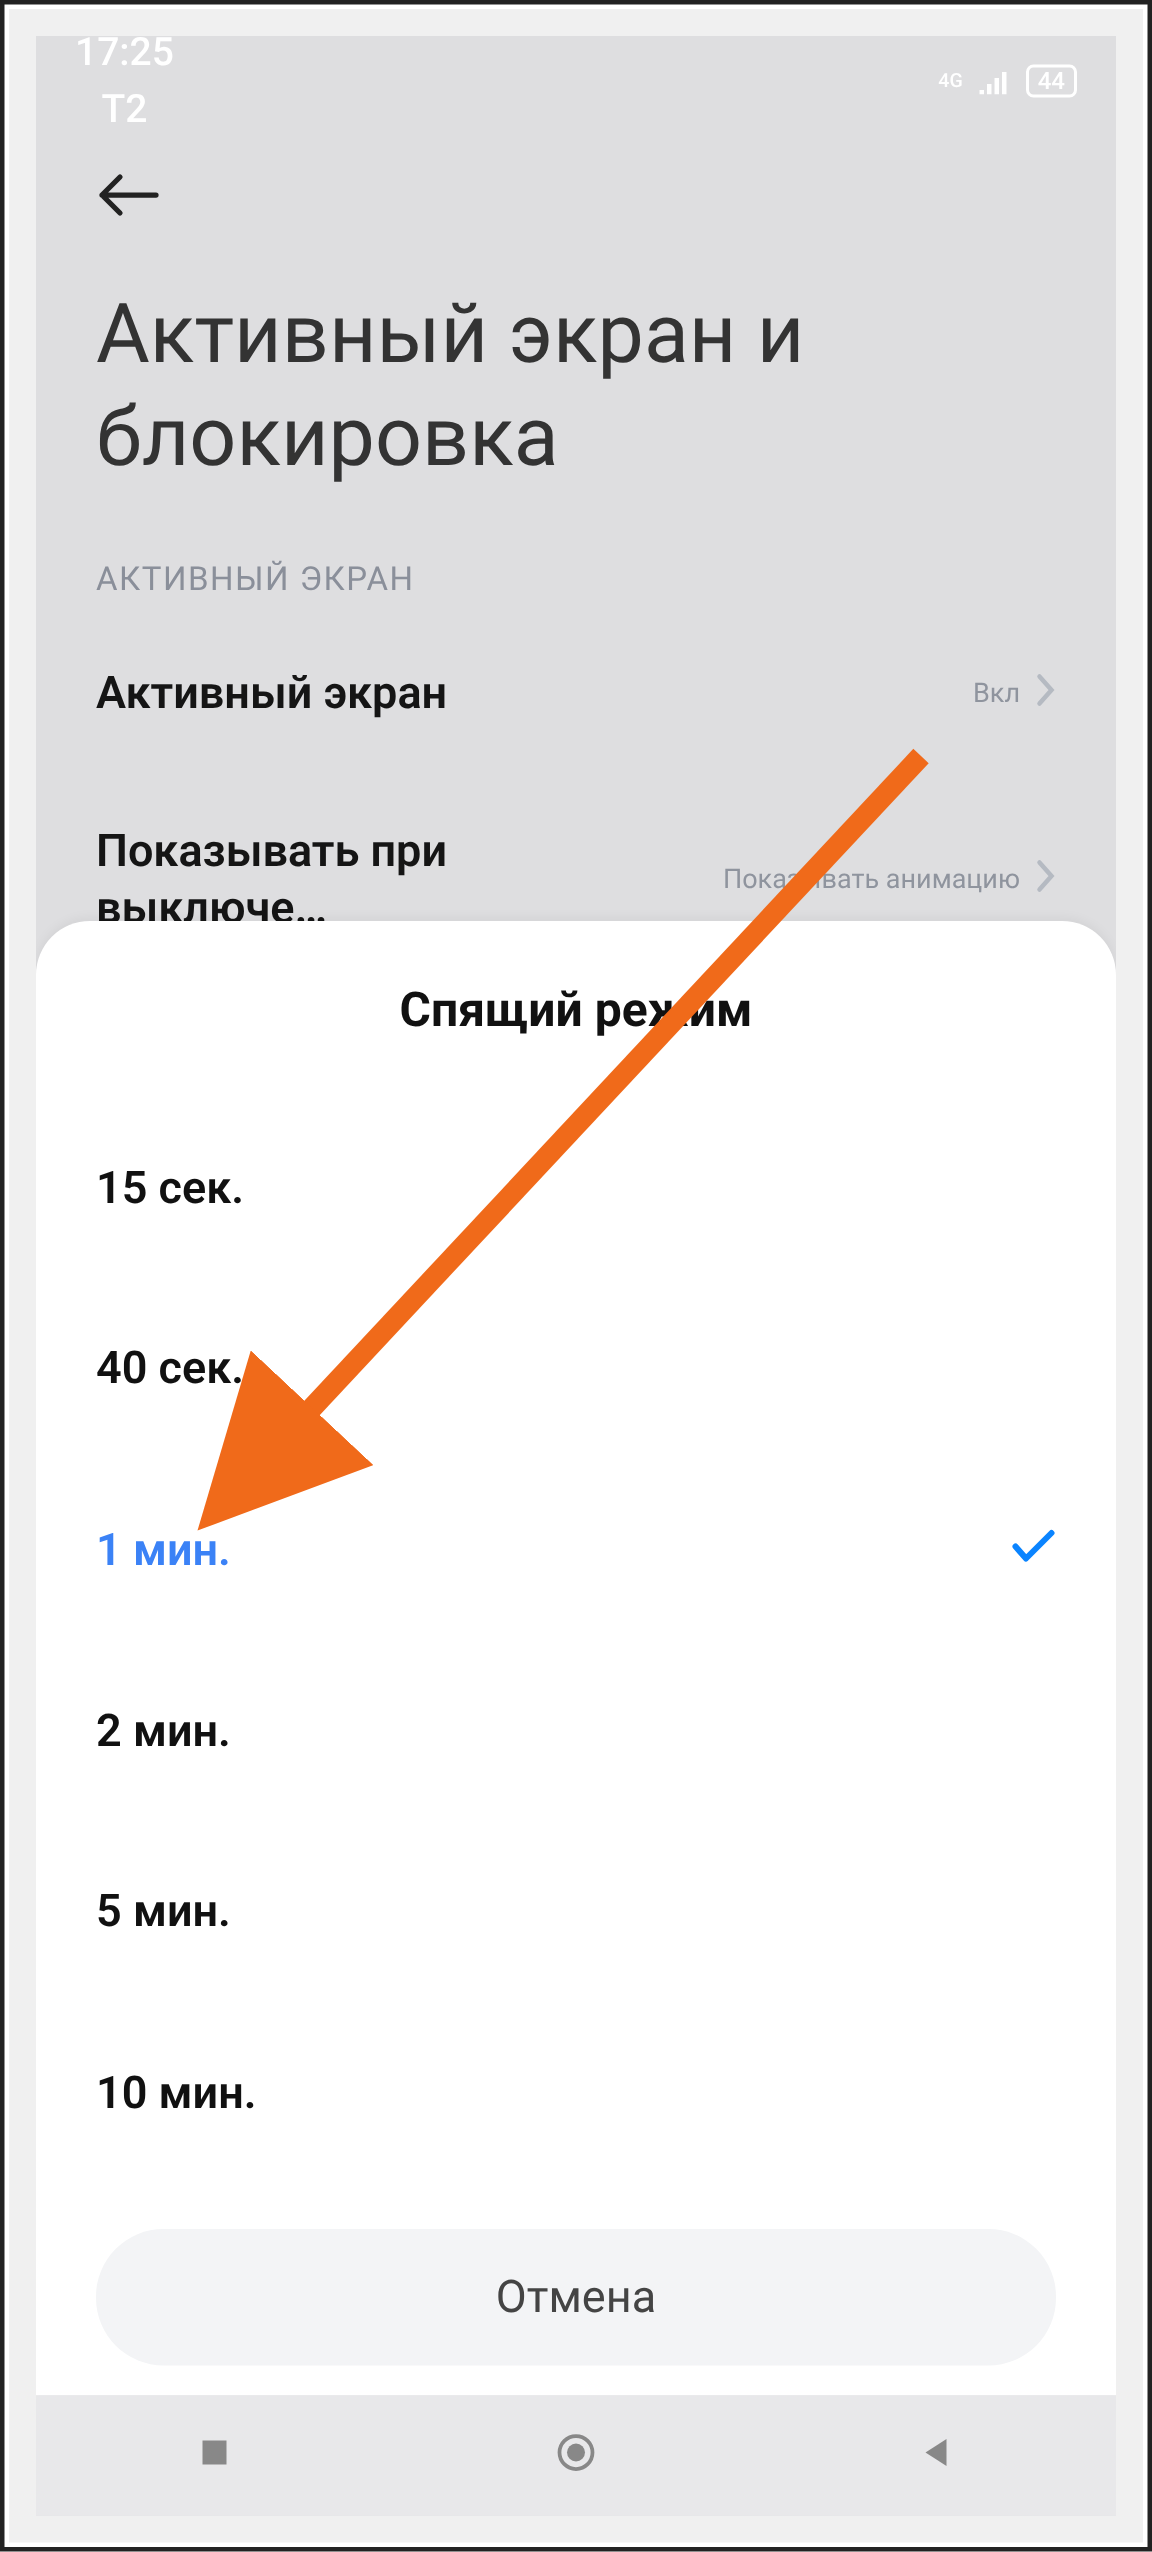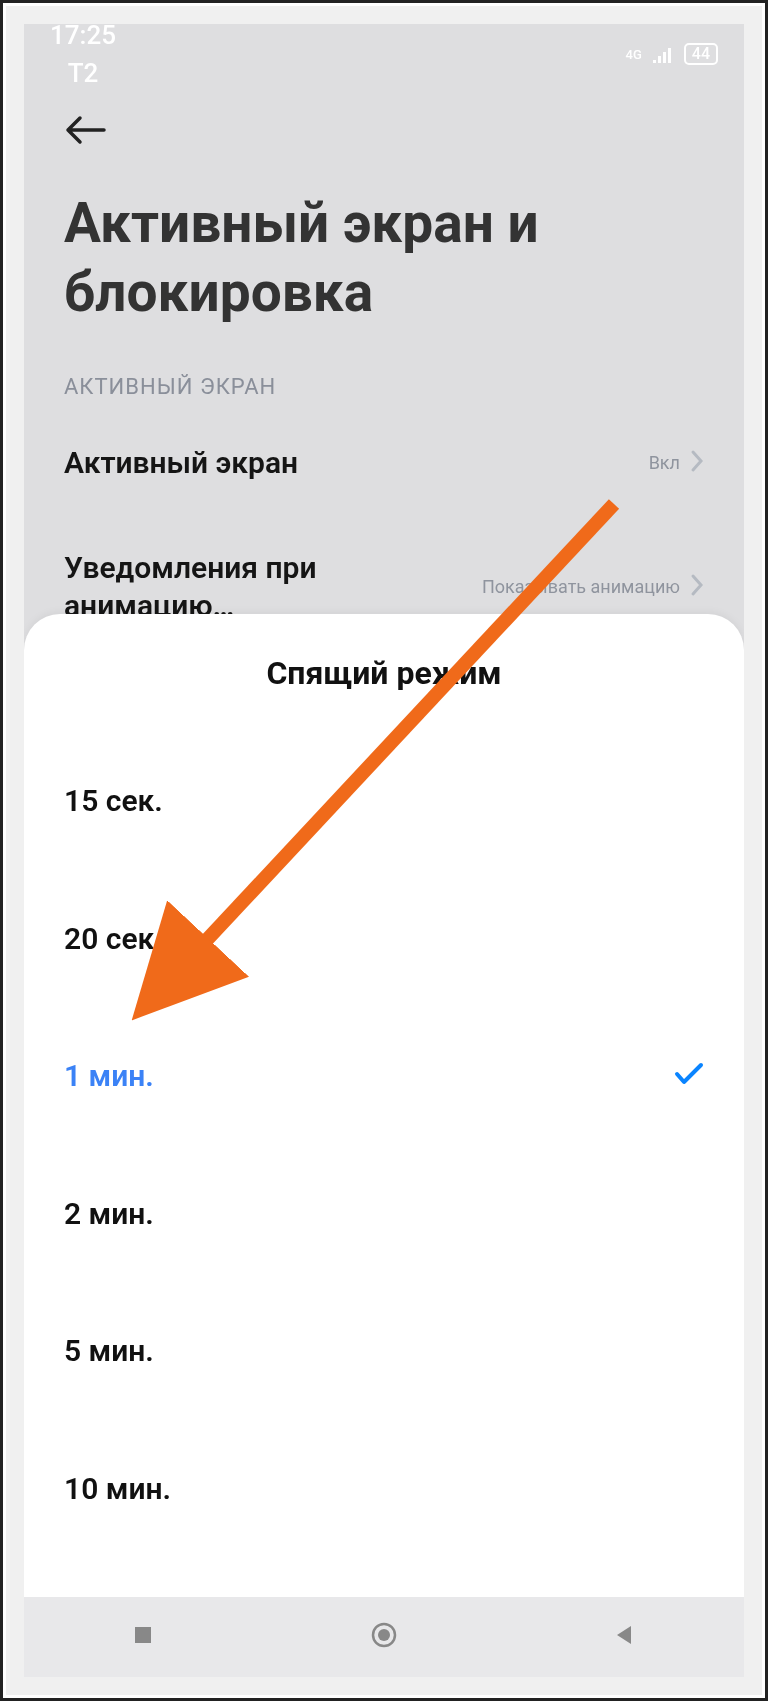--- a/index.html
+++ b/index.html
@@ -53,21 +53,21 @@
   .back-row {
     position: absolute;
     top: 80px; left: 0; right: 0;
     padding: 10px 40px;
   }
   .back-arrow { color: #222; }
   .page-title {
     position: absolute;
     top: 165px; left: 40px; right: 40px;
     font-size: 55px;
-    font-weight: 700;
+    font-weight: 400;
     color: #333;
     line-height: 1.25;
   }
   .section-label {
     position: absolute;
     top: 350px; left: 40px;
     font-size: 22px;
     letter-spacing: 1px;
     color: #8a8f9a;
   }
@@ -201,56 +201,57 @@
           <span>Вкл</span>
           <span class="chevron">
             <svg width="14" height="24" viewBox="0 0 14 24">
                 <path stroke="#b5bac2" stroke-width="3" fill="none" stroke-linecap="round" d="M3 3l8 9-8 9"></path>
               </svg>
           </span>
         </div>
       </div>
 
       <div class="setting-row row-2">
-        <div class="setting-label">Уведомления при анимацию…</div>
+        <div class="setting-label">Показывать при выключе…</div>
         <div class="setting-value">
           <span>Показывать анимацию</span>
           <span class="chevron">
             <svg width="14" height="24" viewBox="0 0 14 24">
                 <path stroke="#b5bac2" stroke-width="3" fill="none" stroke-linecap="round" d="M3 3l8 9-8 9"></path>
               </svg>
           </span>
         </div>
       </div>
 
       <div class="sheet">
         <div class="sheet-title">Спящий режим</div>
         <div class="options" id="options-container">
             <div class="option">
               <span>15 сек.</span>
             </div>
             <div class="option">
-              <span>20 сек.</span>
+              <span>40 сек.</span>
             </div>
             <div class="option selected">
               <span>1 мин.</span>
               <span class="check"><svg width="30" height="24" viewBox="0 0 30 24">
                   <path stroke="#0a84ff" stroke-width="4" fill="none" stroke-linecap="round" stroke-linejoin="round" d="M3 12l7 8L27 3"></path>
                 </svg></span>
             </div>
             <div class="option">
               <span>2 мин.</span>
             </div>
             <div class="option">
               <span>5 мин.</span>
             </div>
             <div class="option">
               <span>10 мин.</span>
             </div>
           </div>
+        <div class="cancel-btn">Отмена</div>
       </div>
 
       <div class="navbar">
         <span class="nav-icon">
           <svg width="24" height="24" viewBox="0 0 24 24">
               <rect x="4" y="4" width="16" height="16" fill="#888"></rect>
             </svg>
         </span>
         <span class="nav-icon">
           <svg width="28" height="28" viewBox="0 0 28 28">

